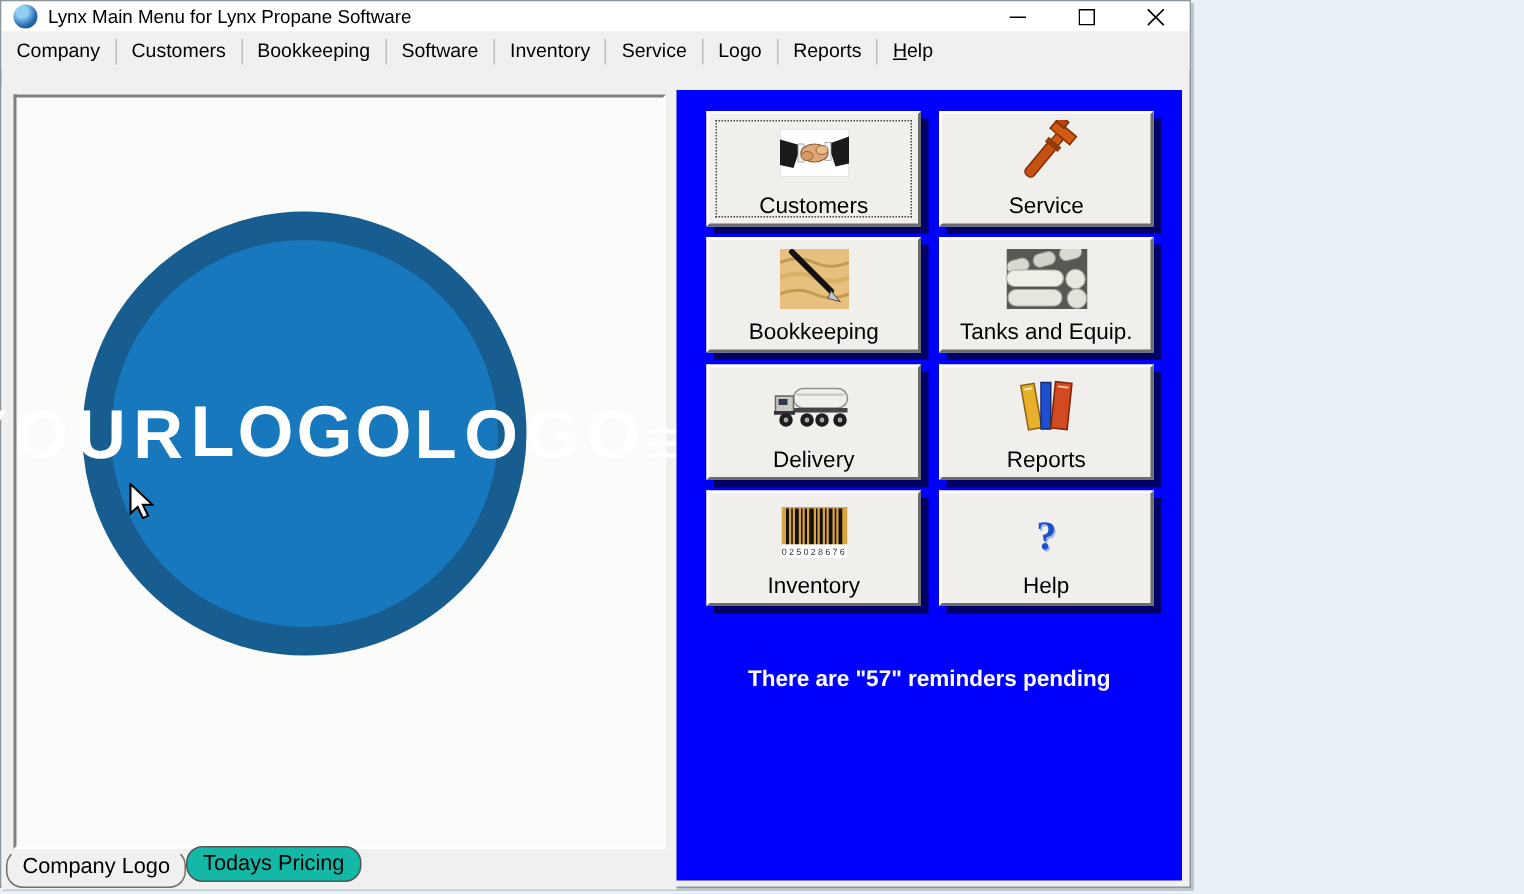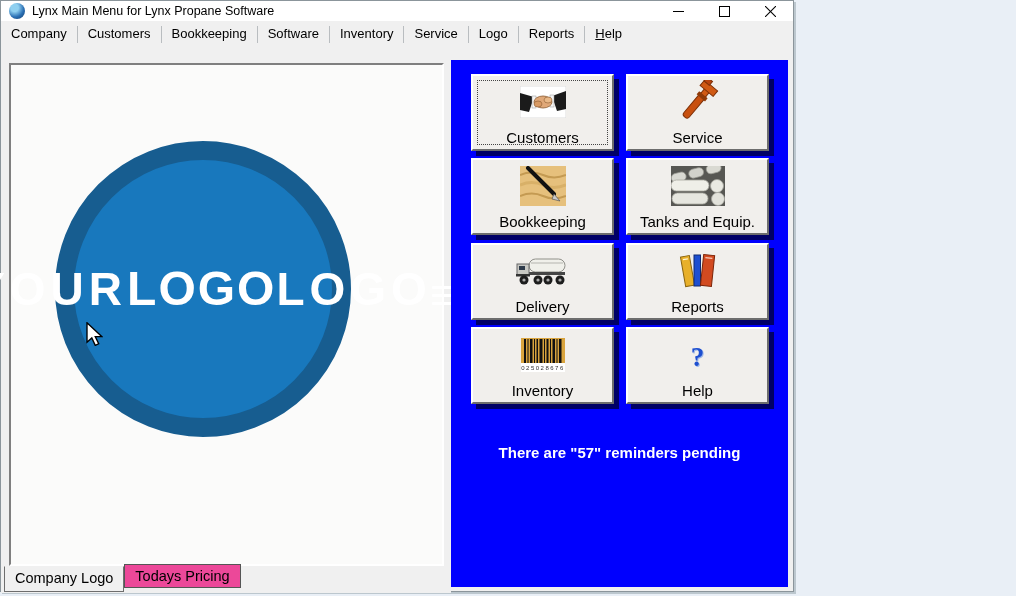--- a/index.html
+++ b/index.html
@@ -34,23 +34,23 @@
   .rule { height:3px; width:114px; background:#ffffff; border-radius:1px; margin:2.5px 0; }
   .rules { display:flex; flex-direction:column; align-items:center; }
   .rules.top { margin-bottom:10px; }
   .rules.bottom { margin-top:12px; }
   .logo-word { color:#ffffff; font-weight:bold; line-height:1; }
   .logo-word.small { font-size:46px; letter-spacing:5px; }
   .logo-word.big { font-size:48px; letter-spacing:2px; margin:2px 0; }
 
   
   .tabs { position:absolute; left:3px; top:506px; display:flex; align-items:flex-start; }
-  .tab { font-size:14.5px; color:#000; background:#f0f0f0; padding:3px 10px 0 10px; white-space:nowrap; }
+  .tab { font-size:14.5px; color:#000; background:#f0f0f0; padding:3px 10px 0 10px; white-space:nowrap;border-radius:11px; }
   .tab.active { border:1px solid #6e6e6e; border-top:1px solid #f0f0f0; margin-top:2px; height:26px; }
-  .tab.inactive { border:1px solid #555; background:#ec4899; height:24px; }
+  .tab.inactive { border:1px solid #555; background:#14b8a6; height:24px; }
 
   
   .blue-panel { position:absolute; left:450px; top:59px; width:337px; height:527px; background:#0000fe; }
   .big-btn { position:absolute; width:143px; height:77px; background:#f1efec;
              border:2px solid; border-color:#ffffff #6d6d6d #6d6d6d #ffffff;
              box-shadow:5px 5px 0 #000066;
              display:flex; flex-direction:column; align-items:center; justify-content:flex-end; }
   .big-btn .icon-slot { flex:1; display:flex; align-items:center; justify-content:center; width:100%; padding-top:3px; }
   .big-btn .btn-label { font-size:15px; color:#000; margin-bottom:3px; white-space:nowrap; }
   .focus-rect { position:absolute; left:4px; top:4px; right:4px; bottom:4px; border:1px dotted #444; pointer-events:none; }

